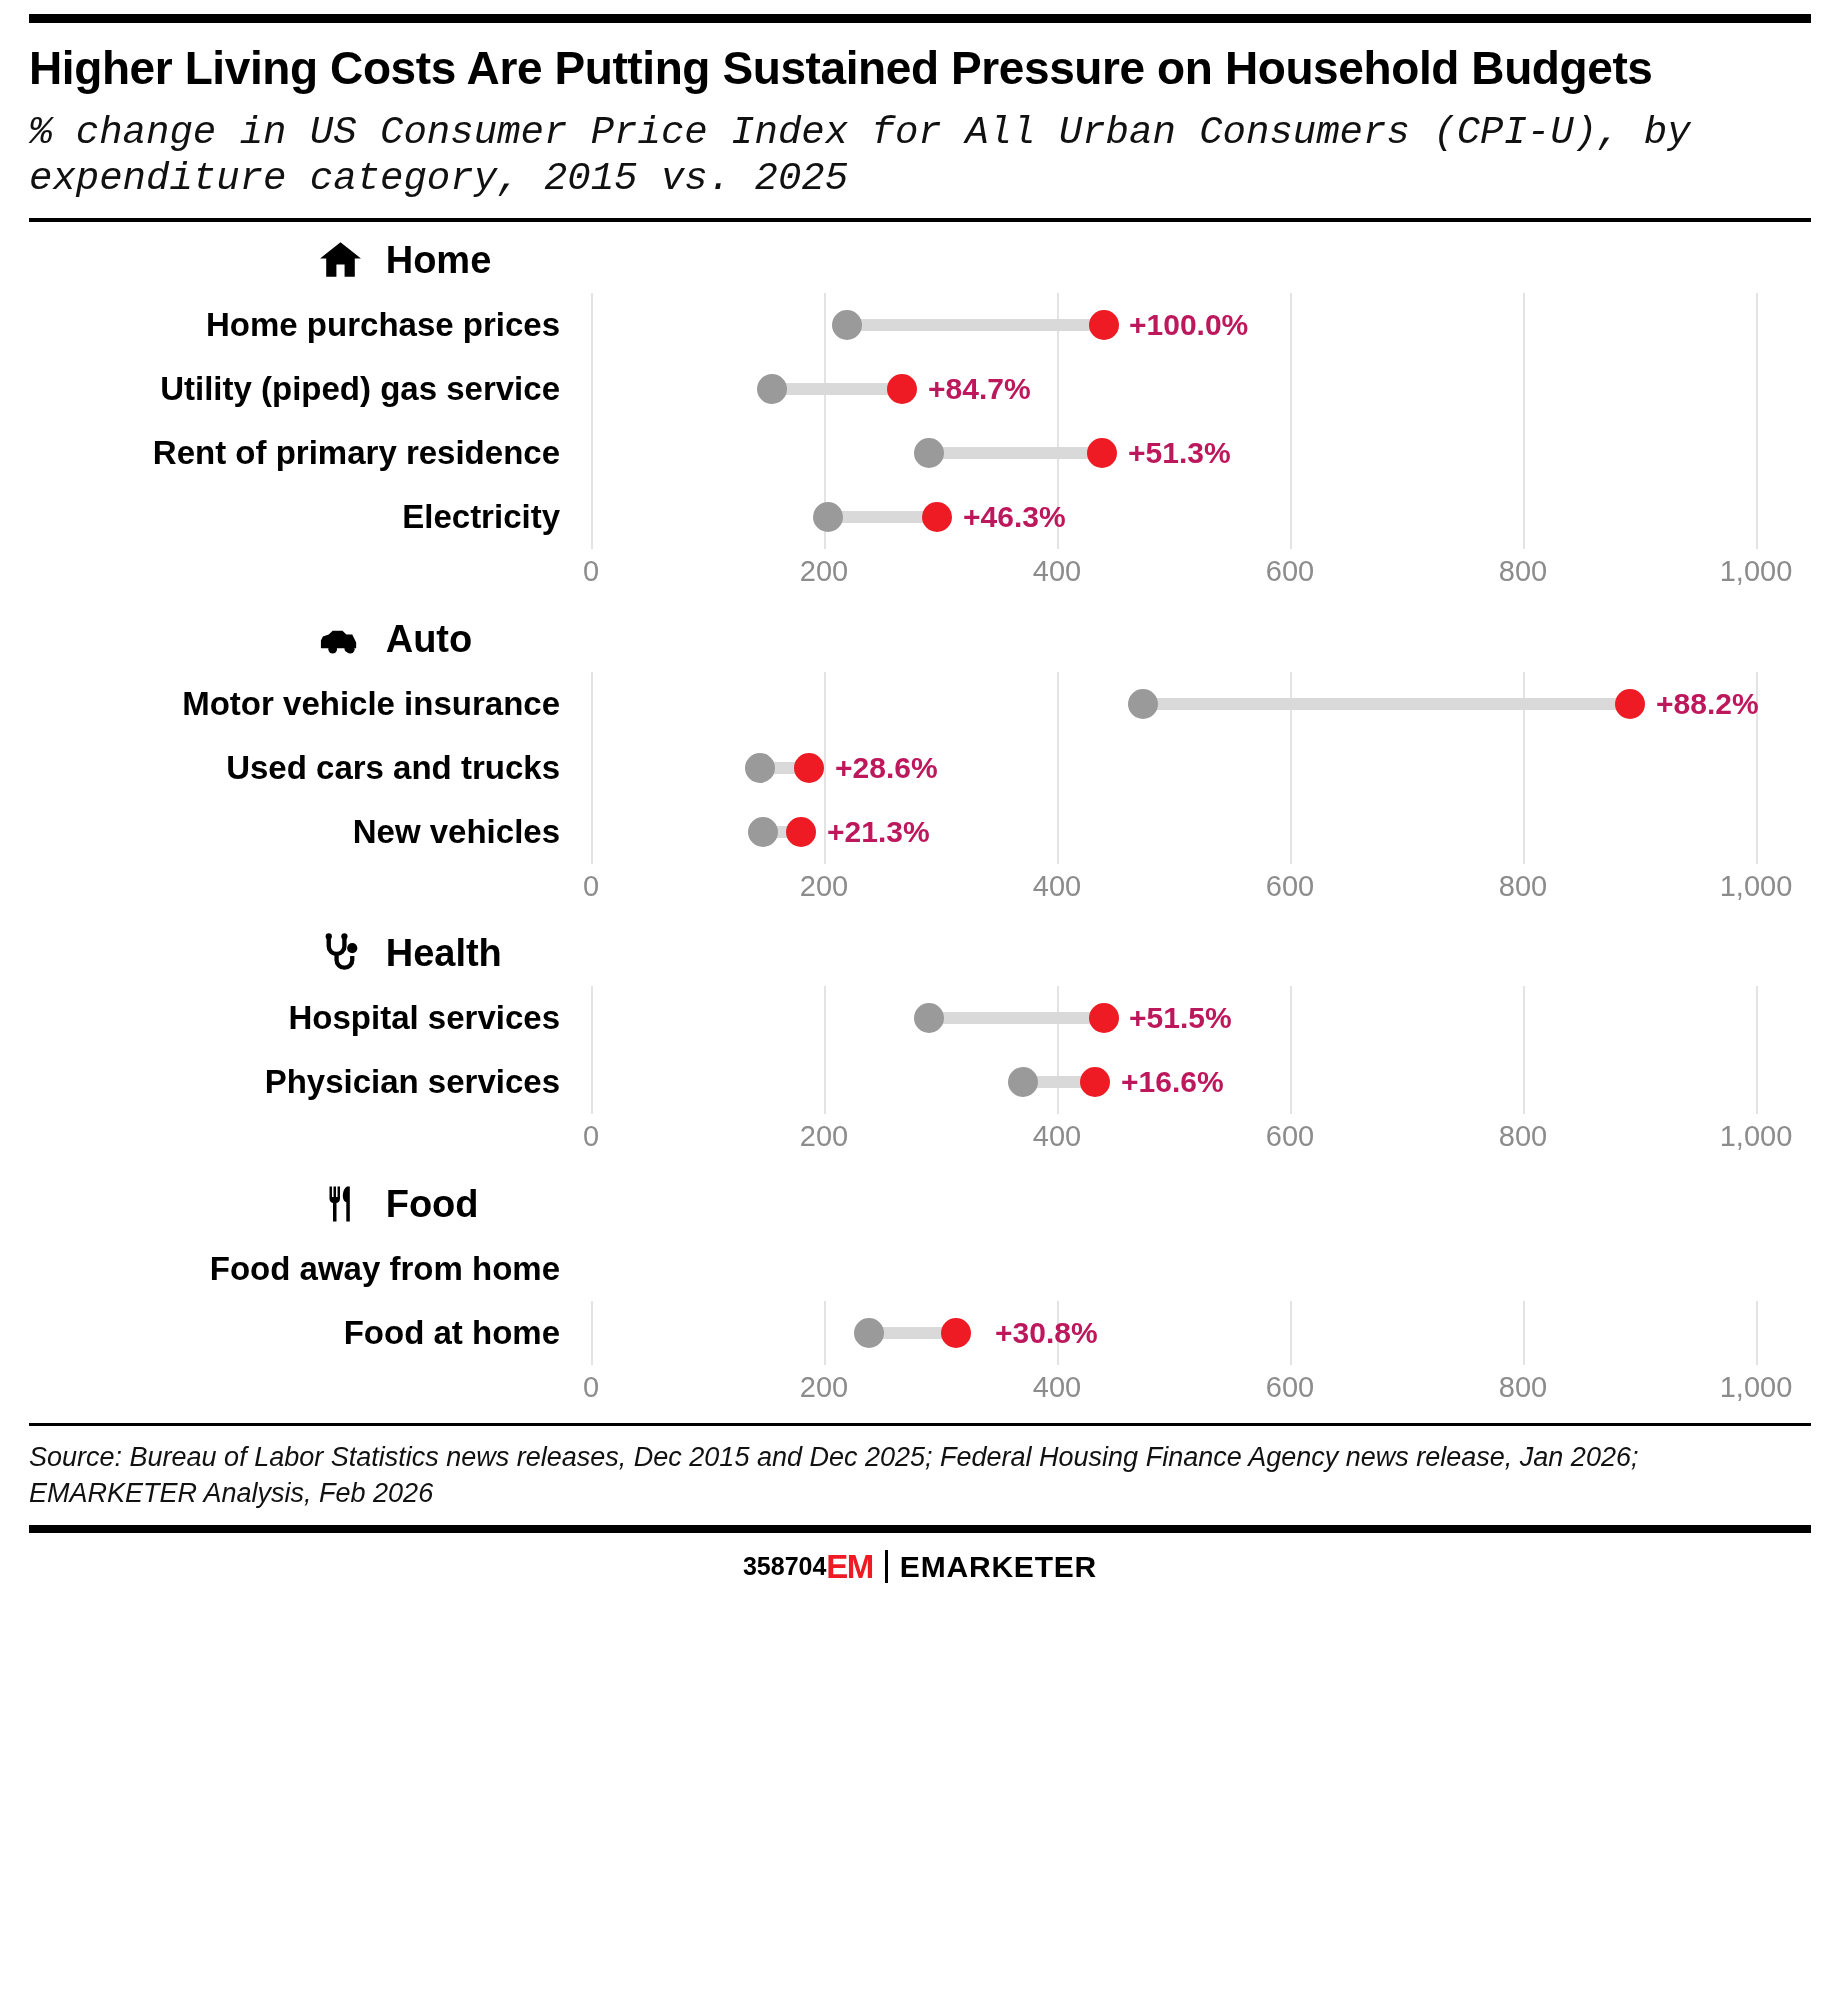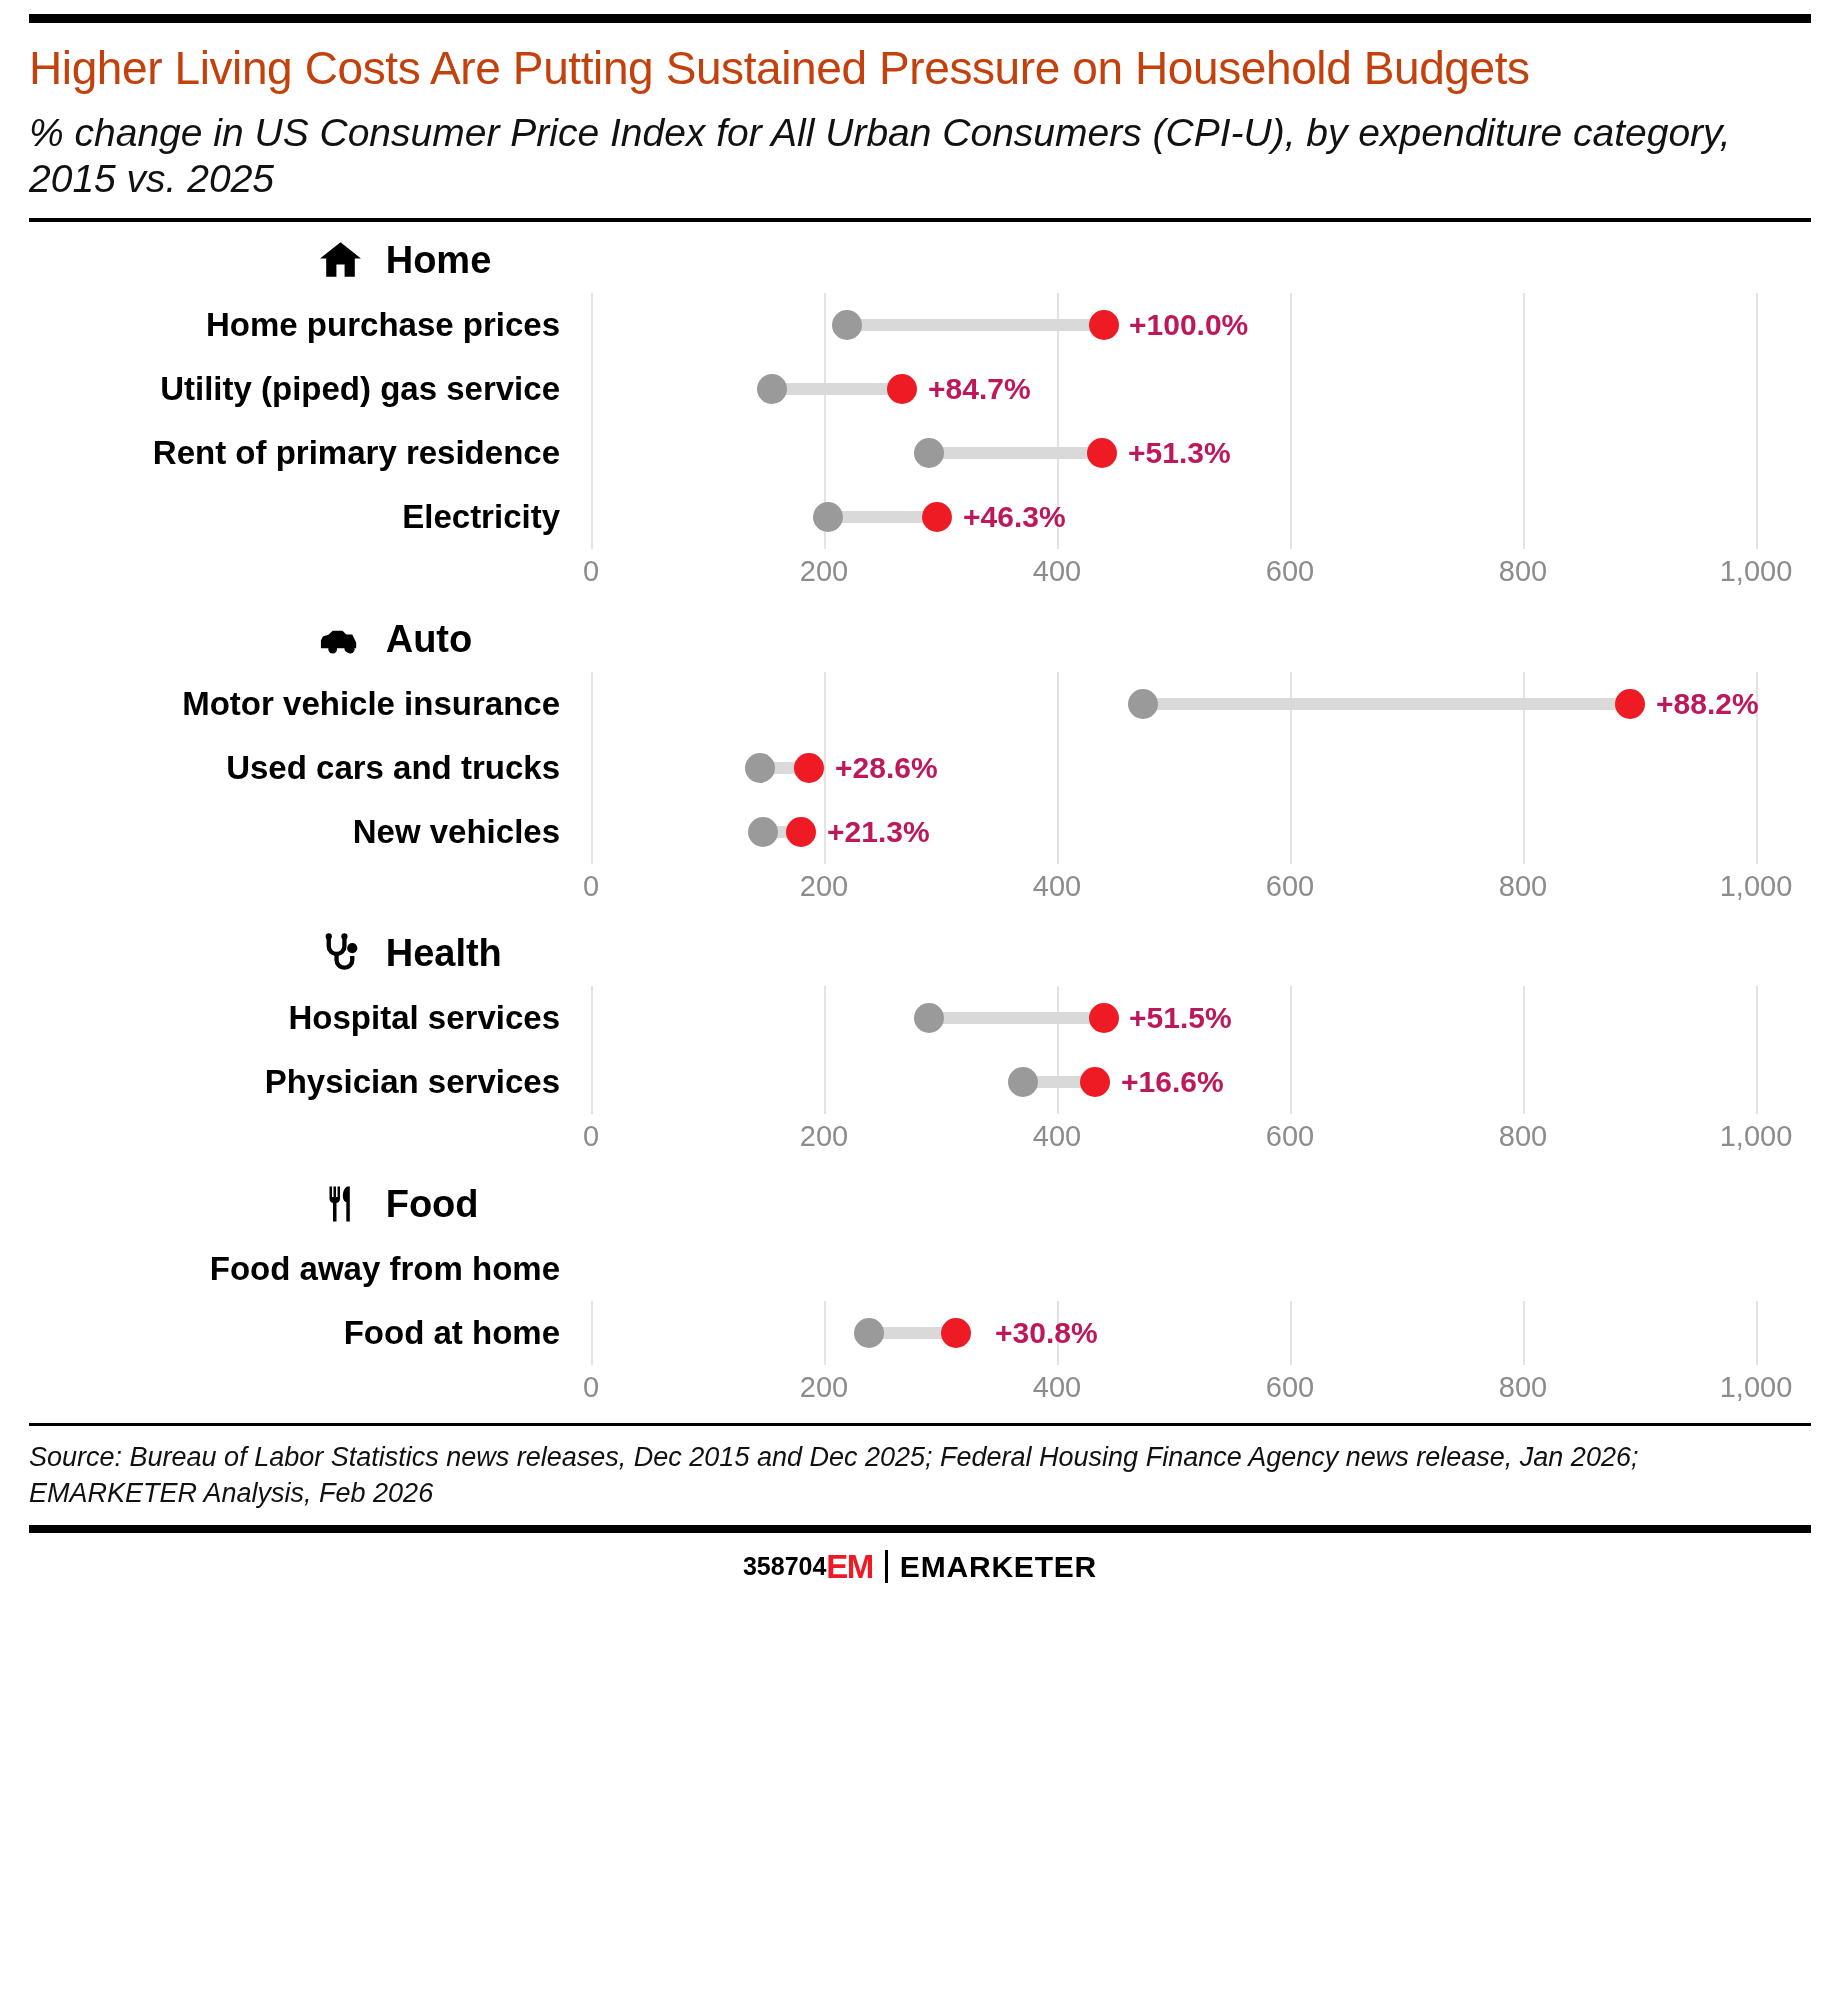--- a/index.html
+++ b/index.html
@@ -21,33 +21,34 @@
     position: relative;
     box-sizing: border-box;
     padding: 0 29px;
   }
   .rule-top {
     height: 9px;
     background: #000000;
     margin-top: 13.7px;
   }
   .title {
-    color: #c2410c;
+    color: #000000;
     font-size: 46px;
-    font-weight: normal;
+    font-weight: bold;
     line-height: 1.13;
     letter-spacing: -0.4px;
     margin-top: 20px;
   }
   .subtitle {
     font-size: 39px;
     font-style: italic;
     line-height: 1.18;
     margin-top: 15px;
     color: #111111;
+    font-family: Liberation Mono, monospace;
   }
   .rule-thin {
     height: 3.8px;
     background: #000000;
     margin-top: 16.7px;
   }
 
   
   .chart-area {
     position: relative;

